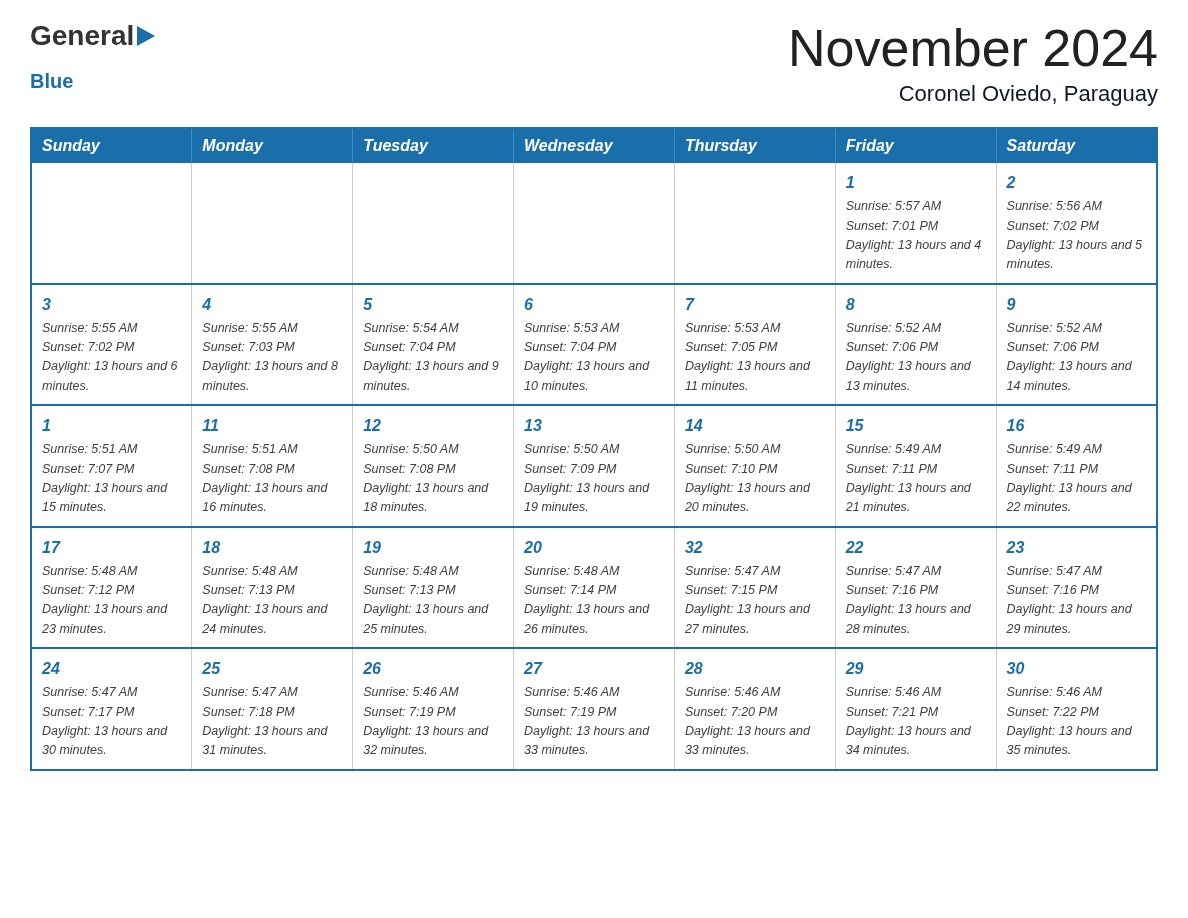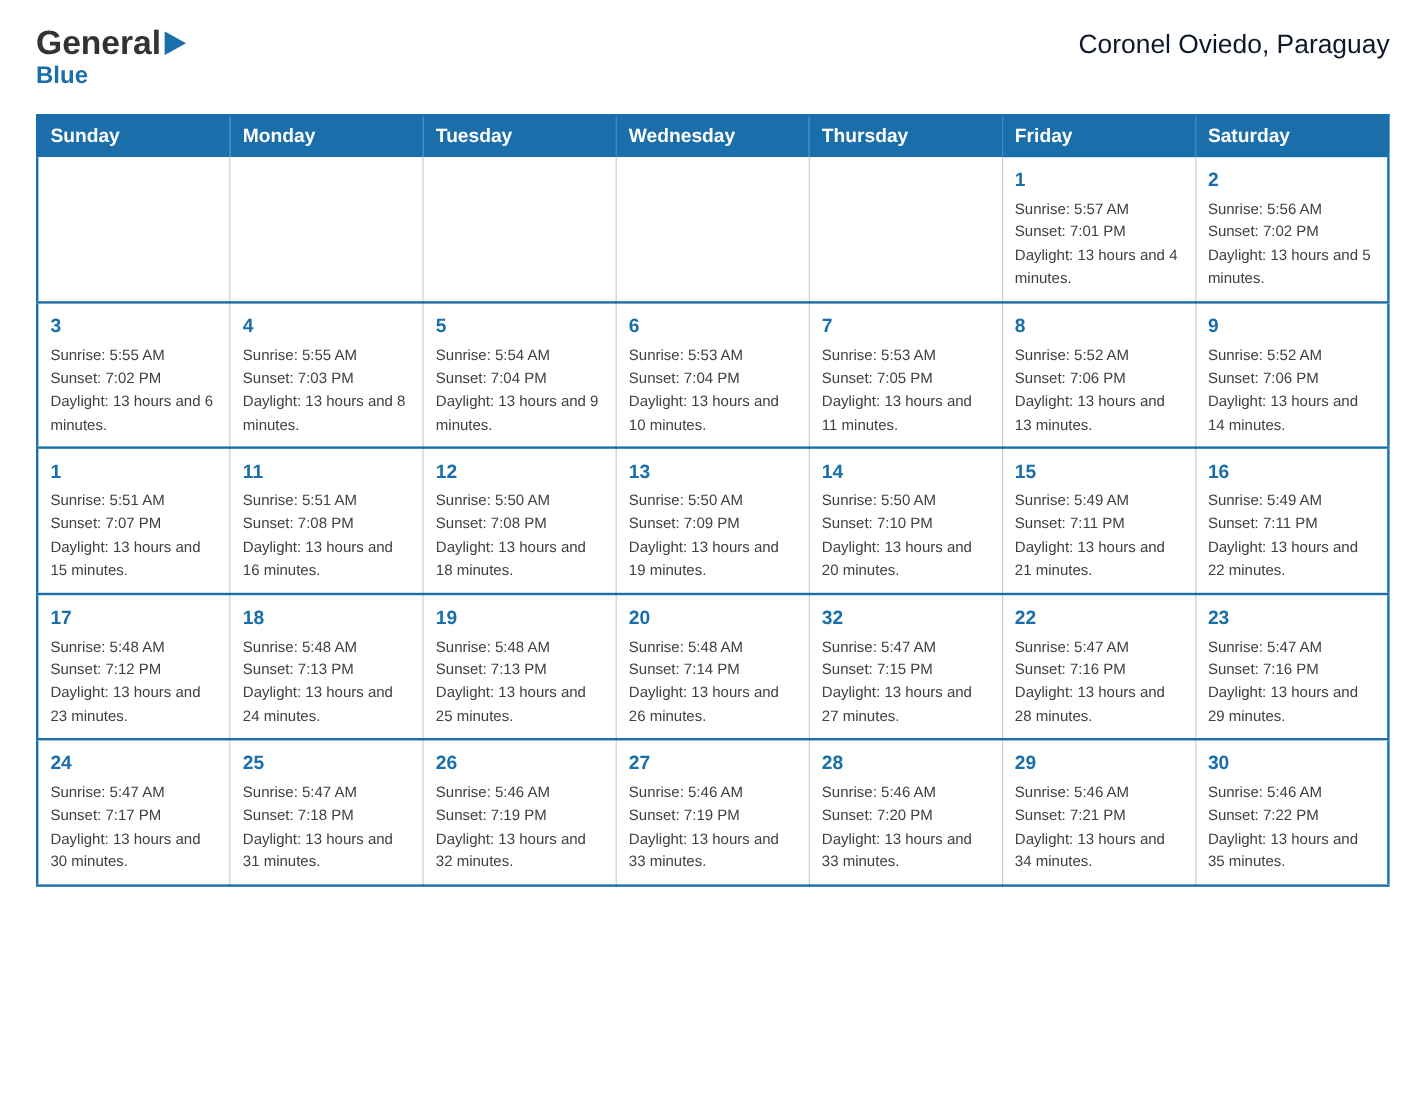--- a/index.html
+++ b/index.html
@@ -14,20 +14,21 @@
     .header {
       display: flex;
       justify-content: space-between;
       align-items: flex-start;
       margin-bottom: 20px;
     }
     .logo {
       display: flex;
       flex-direction: column;
       align-items: flex-start;
+      gap: 18px;
     }
     .logo-line {
       display: flex;
       align-items: center;
     }
     .title-section {
       text-align: right;
     }
     .month-title {
       font-size: 52px;
@@ -37,20 +38,21 @@
     }
     .location-subtitle {
       font-size: 22px;
       color: #0f172a;
       margin-top: 4px;
     }
     .calendar-table {
       width: 100%;
       border-collapse: collapse;
       border: 2px solid #1a6faa;
+      font-style: italic;
     }
     .calendar-table thead tr {
       background-color: #1a6faa;
     }
     .calendar-table thead th {
       color: #fff;
       font-size: 16px;
       font-weight: bold;
       padding: 8px 10px;
       text-align: left;
@@ -102,20 +104,21 @@
         <svg width="18" height="20" viewBox="0 0 18 20" xmlns="http://www.w3.org/2000/svg">
           <polygon points="0,0 18,10 0,20" fill="#1a6faa"></polygon>
         </svg>
       </span>
     </div>
     <div>
       <span style="font-size:20px;font-weight:bold;color:#1a6faa;">Blue</span>
     </div>
   </div>
   <div class="title-section">
+    <div class="month-title">November 2024</div>
     <div class="location-subtitle">Coronel Oviedo, Paraguay</div>
   </div>
 </div>
 
 <table class="calendar-table">
   <thead>
     <tr>
     <th>Sunday</th>
         <th>Monday</th>
         <th>Tuesday</th>

